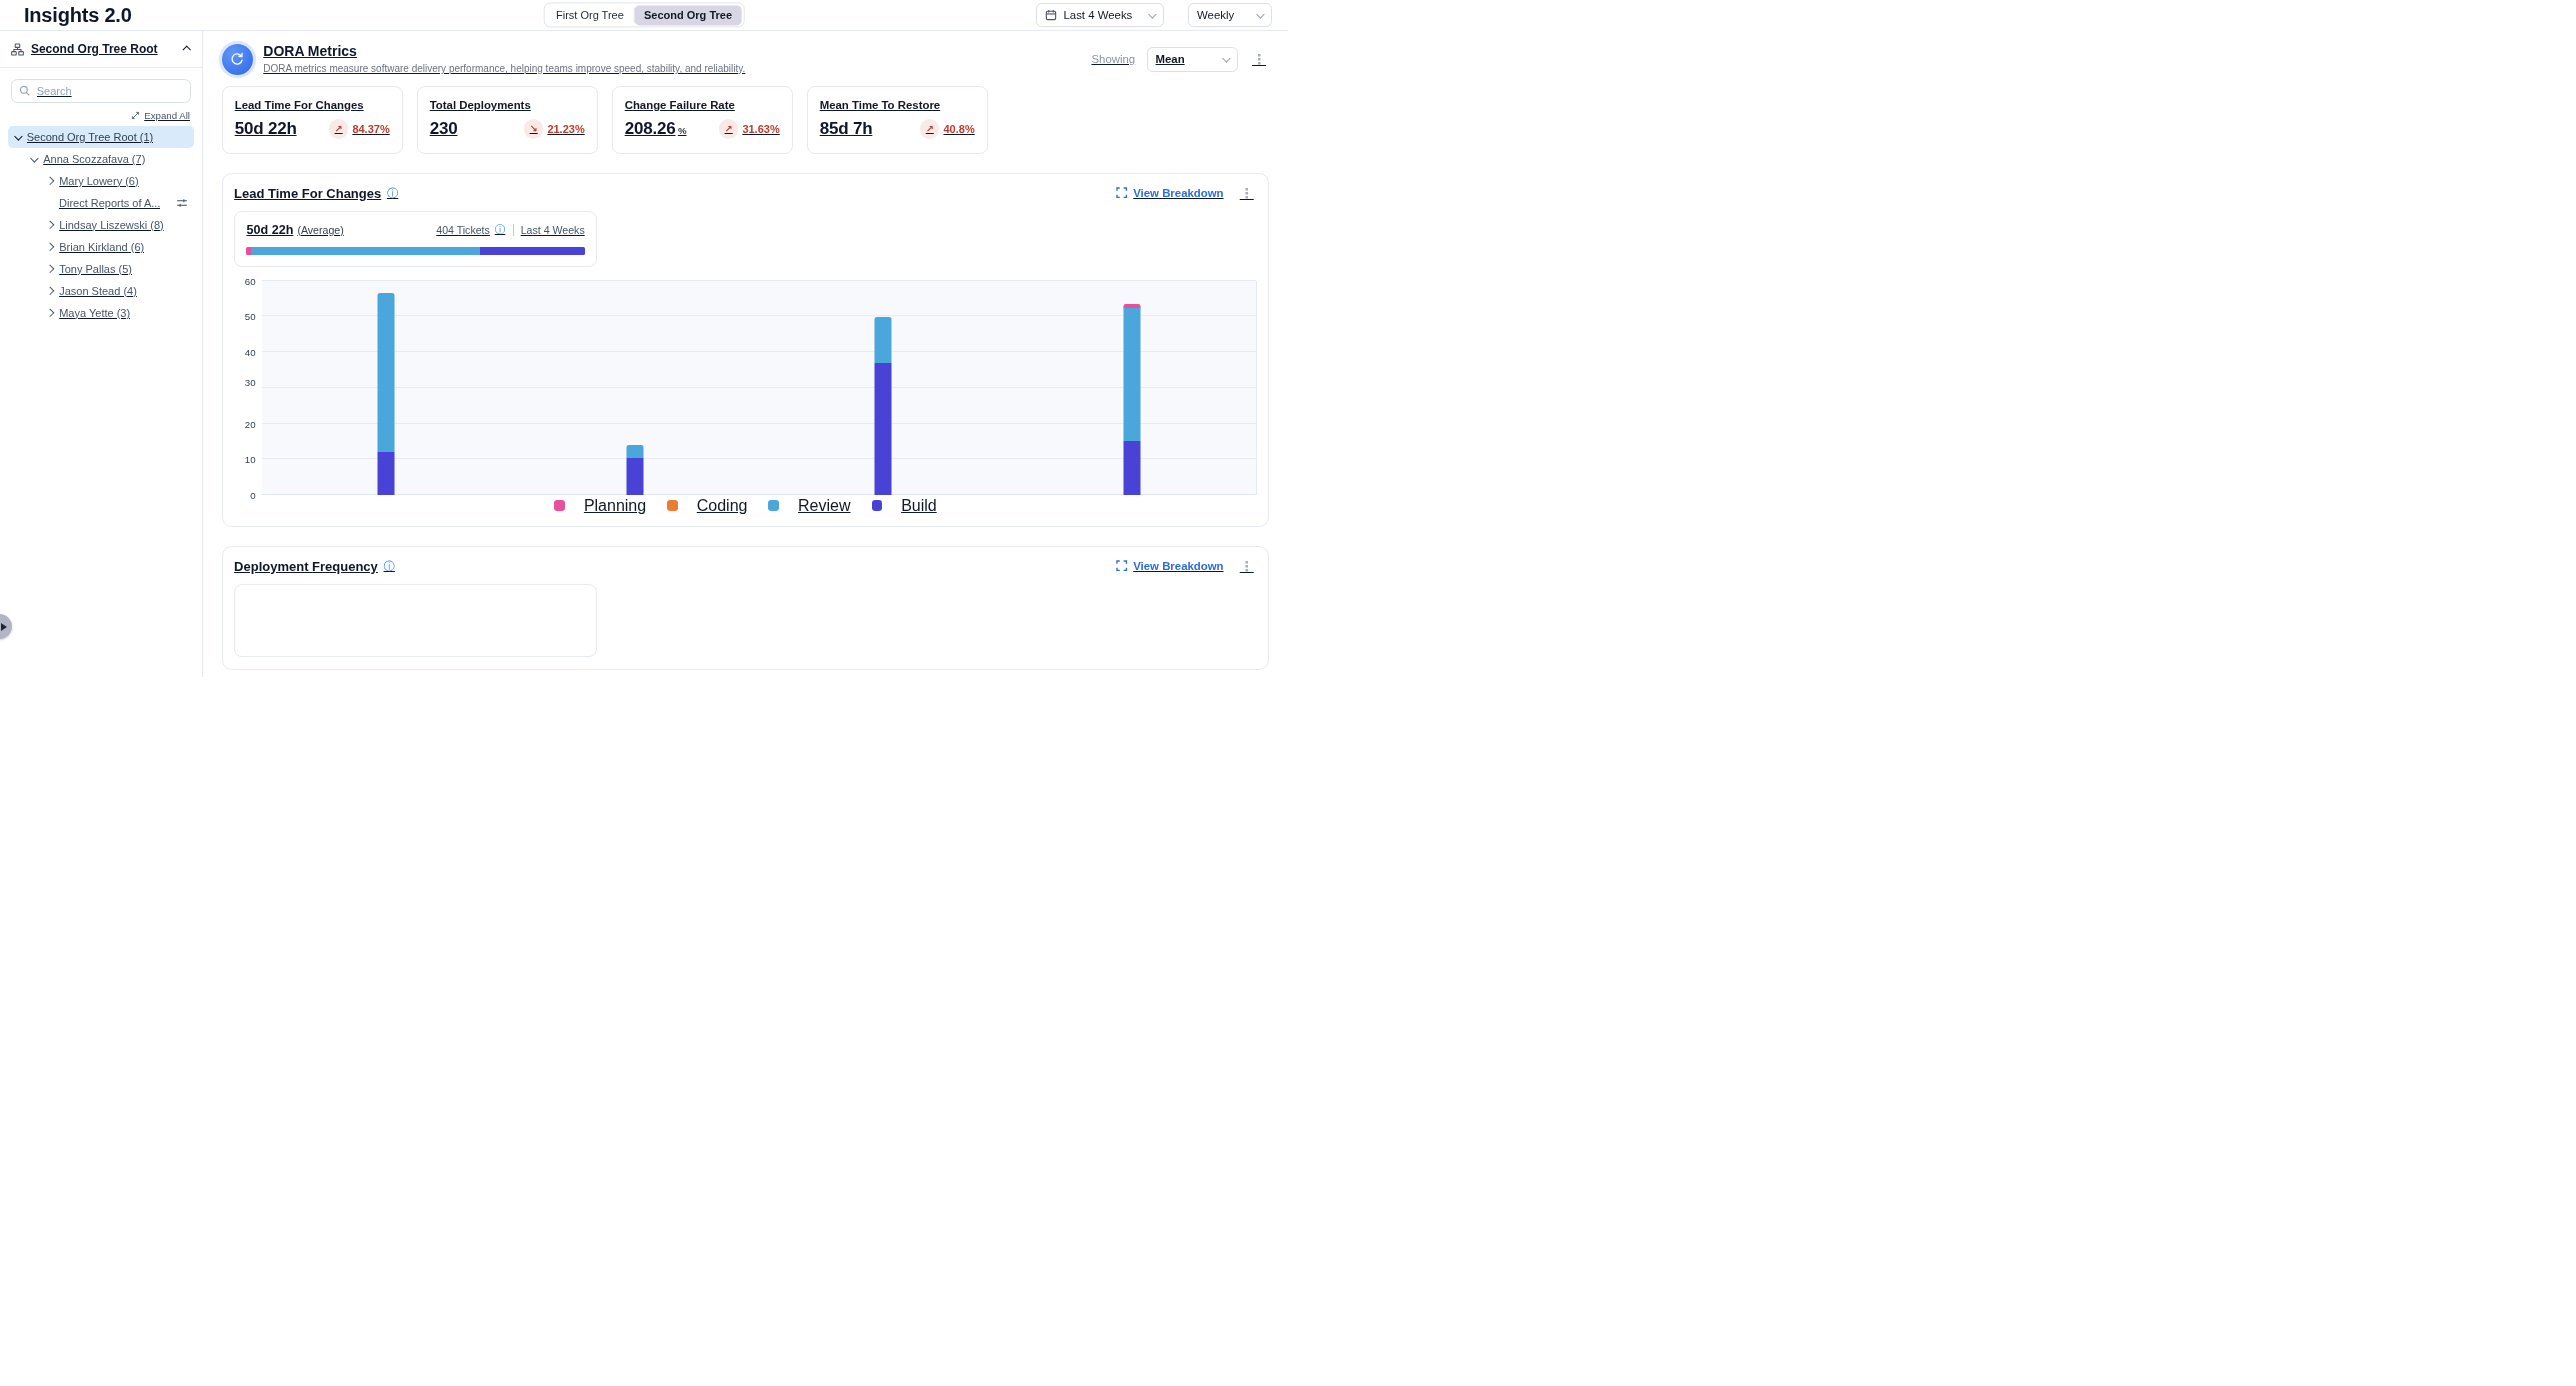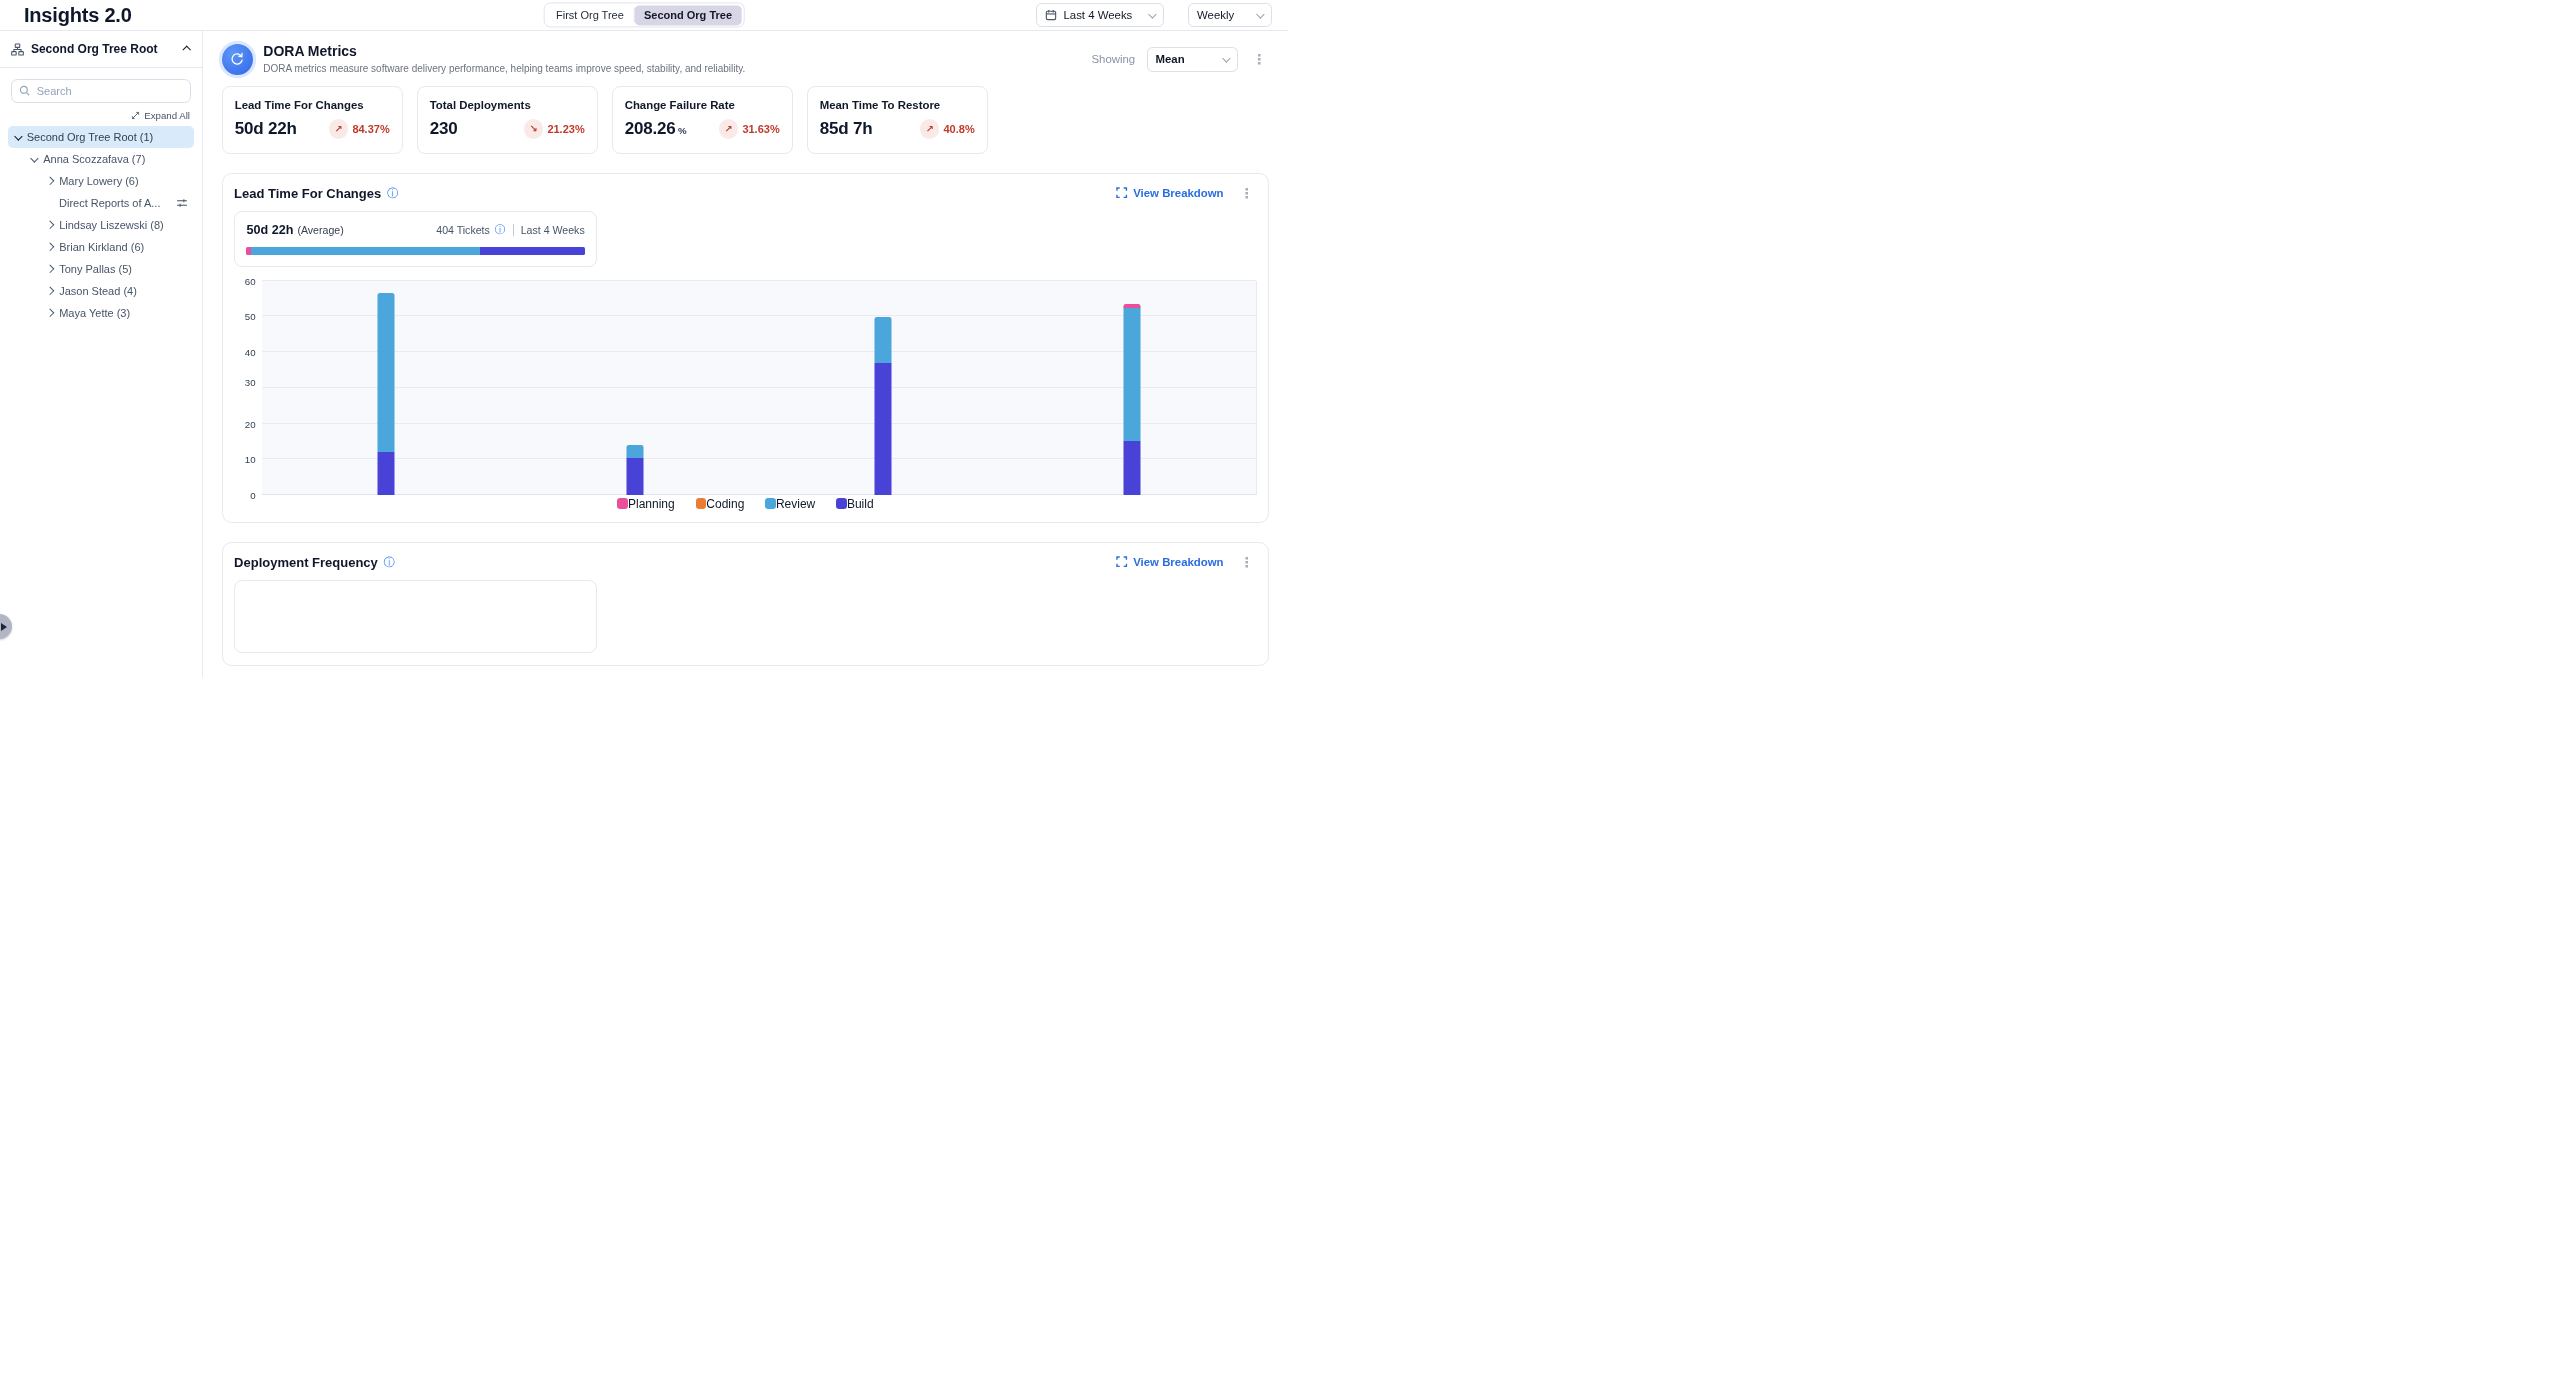--- a/index.html
+++ b/index.html
@@ -20,21 +20,21 @@
     background:#fff; height:23.5px; padding:0 8px; font-size:11.4px; color:#111827; cursor:pointer; }
   .select-box .spacer { flex:1; }
   .chev { display:inline-block; width:5.7px; height:5.7px; border-right:1.4px solid currentColor;
     border-bottom:1.4px solid currentColor; }
   .chev.down { transform:rotate(45deg) translateY(-0.8px); }
   .chev.right { transform:rotate(-45deg); }
   .chev.up { transform:rotate(-135deg) translateY(-1.6px); }
   .chev-gray { color:#9aa1af; }
 
   
-  .shell { display:flex; height:646px; }
+  .shell { display:flex; height:646px;text-decoration:underline; }
   .sidebar { width:203px; background:#fff; border-right:0.8px solid #e6e9f0; flex:0 0 203px; position:relative; }
   .main { flex:1; background:#fff; overflow:hidden; }
 
   
   .side-head { height:37px; display:flex; align-items:center; gap:6.5px; padding:0 11.4px; border-bottom:0.8px solid #e6e9f0; }
   .side-head-label { font-size:12px; font-weight:700; color:#0f172a; flex:1; white-space:nowrap; }
   .search-wrap { margin:10.6px 10.6px 0 10.6px; height:24px; border:0.8px solid #d9dee8; border-radius:6.5px;
     display:flex; align-items:center; gap:6.5px; padding:0 7.3px; background:#fff; }
   .search-wrap input { border:none; outline:none; font-size:11px; color:#334155; width:100%;
     font-family:inherit; background:transparent; }
@@ -107,21 +107,21 @@
   .y-gutter { width:28px; position:relative; height:214px; flex:0 0 28px; }
   .y-tick { position:absolute; right:6.5px; font-size:9.7px; color:#334155; transform:translateY(50%); }
   .plot { position:relative; flex:1; height:214px; background:#f7f9fc; border-right:0.8px solid #e7ecf3; }
   .gridline { position:absolute; left:0; right:0; height:0.8px; background:#e7ecf3; }
   .gridline.zero { background:#dfe5ee; }
   .bar-col { position:absolute; width:17px; transform:translateX(-50%); bottom:0; top:0; }
   .bar-seg { position:absolute; left:0; width:100%; }
   .x-labels { position:relative; height:24px; margin-left:28px; }
   .x-label { position:absolute; top:9px; transform:translateX(-50%); font-size:9.7px; color:#1f2937; white-space:nowrap; }
   .legend { display:flex; justify-content:center; gap:21px; align-items:center; margin-top:1.6px; }
-  .legend-item { display:flex; align-items:center; gap:0; font-size:12px; color:#111827; cursor:pointer; }
+  .legend-item { display:flex; align-items:center; gap:19px; font-size:16px; color:#111827; cursor:pointer; }
   .legend-swatch { width:10.6px; height:10.6px; border-radius:3.2px; }
 
   .deploy-stub { width:363px; height:73px; border:0.8px solid #e6e9f0; border-radius:8px; margin-top:10.6px; }
   svg { display:block; }
 </style>
 </head>
 <body>
 
 <header class="app-header">
   <div class="app-title">Insights 2.0</div>

